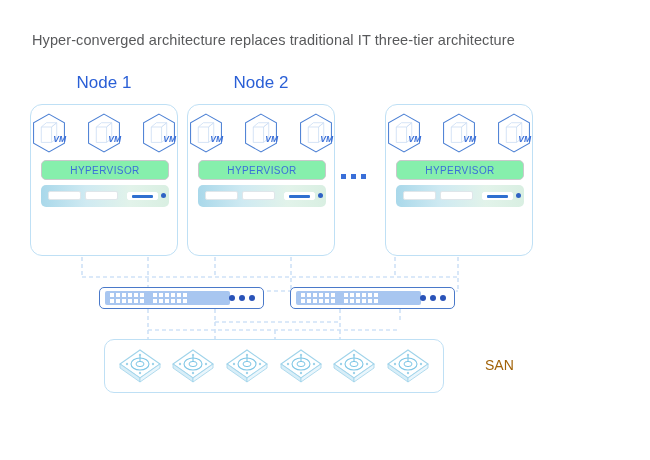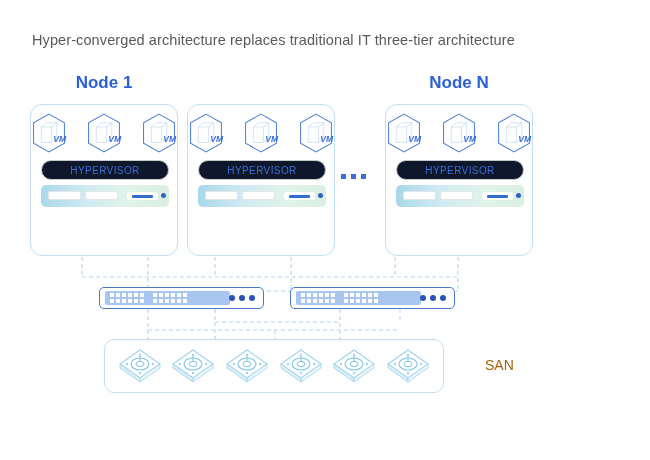--- a/index.html
+++ b/index.html
@@ -23,21 +23,21 @@
     color: #58595b;
     letter-spacing: 0.1px;
     white-space: nowrap;
   }
 
   
   .node-label {
     position: absolute;
     top: 73px;
     font-size: 17px;
-    font-weight: bold;
+    font-weight: normal;
     color: #2a5fd6;
     text-align: center;
     white-space: nowrap;
   }
 
   
   .node-box {
     position: absolute;
     top: 104px;
     width: 148px;
@@ -58,22 +58,22 @@
   }
   .vm-cube { width: 42px; height: 48px; display: block; }
 
   .hypervisor-bar {
     position: absolute;
     left: 10px;
     top: 55px;
     width: 128px;
     height: 20px;
     border: 1px solid #c8c9cb;
-    border-radius: 10px;
-    background: #0f172a;
+    border-radius: 5px;
+    background: #86efac;
     box-sizing: border-box;
     display: flex;
     align-items: center;
     justify-content: center;
     font-size: 10px;
     letter-spacing: 0.4px;
     color: #3a6fd8;
   }
 
   .server-bar {
@@ -258,21 +258,21 @@
       <path d="M215 322 L340 322"></path>
 
       <path d="M148 330 L148 339"></path>
       <path d="M215 322 L215 339"></path>
       <path d="M275 330 L275 339"></path>
       <path d="M340 330 L340 339"></path>
     </g>
   </svg>
 
   <div class="node-label" style="left:30px; width:148px;">Node 1</div>
-  <div class="node-label" style="left:385px; width:148px;">Node N</div>
+  <div class="node-label" style="left:187px; width:148px;">Node 2</div>
 
   <div class="node-box" style="left:30px;">
     <div class="vm-row">
       <svg class="vm-cube" viewBox="0 0 42 48">
         <polygon points="21,2 39,12 39,36 21,46 3,36 3,12" fill="#ffffff" stroke="#4a7fd4" stroke-width="1.2"></polygon>
         <path d="M12 17 L24 17 L24 35 L12 35 Z" fill="none" stroke="#cfe0f5" stroke-width="1"></path>
         <path d="M12 17 L18 12 L30 12 L24 17" fill="none" stroke="#cfe0f5" stroke-width="1"></path>
         <path d="M24 17 L30 12 L30 30 L24 35" fill="none" stroke="#cfe0f5" stroke-width="1"></path>
         <text x="26" y="35" font-family="Liberation Sans, sans-serif" font-size="10" font-style="italic" font-weight="bold" fill="#3a6fd8">VM</text>
       </svg>

